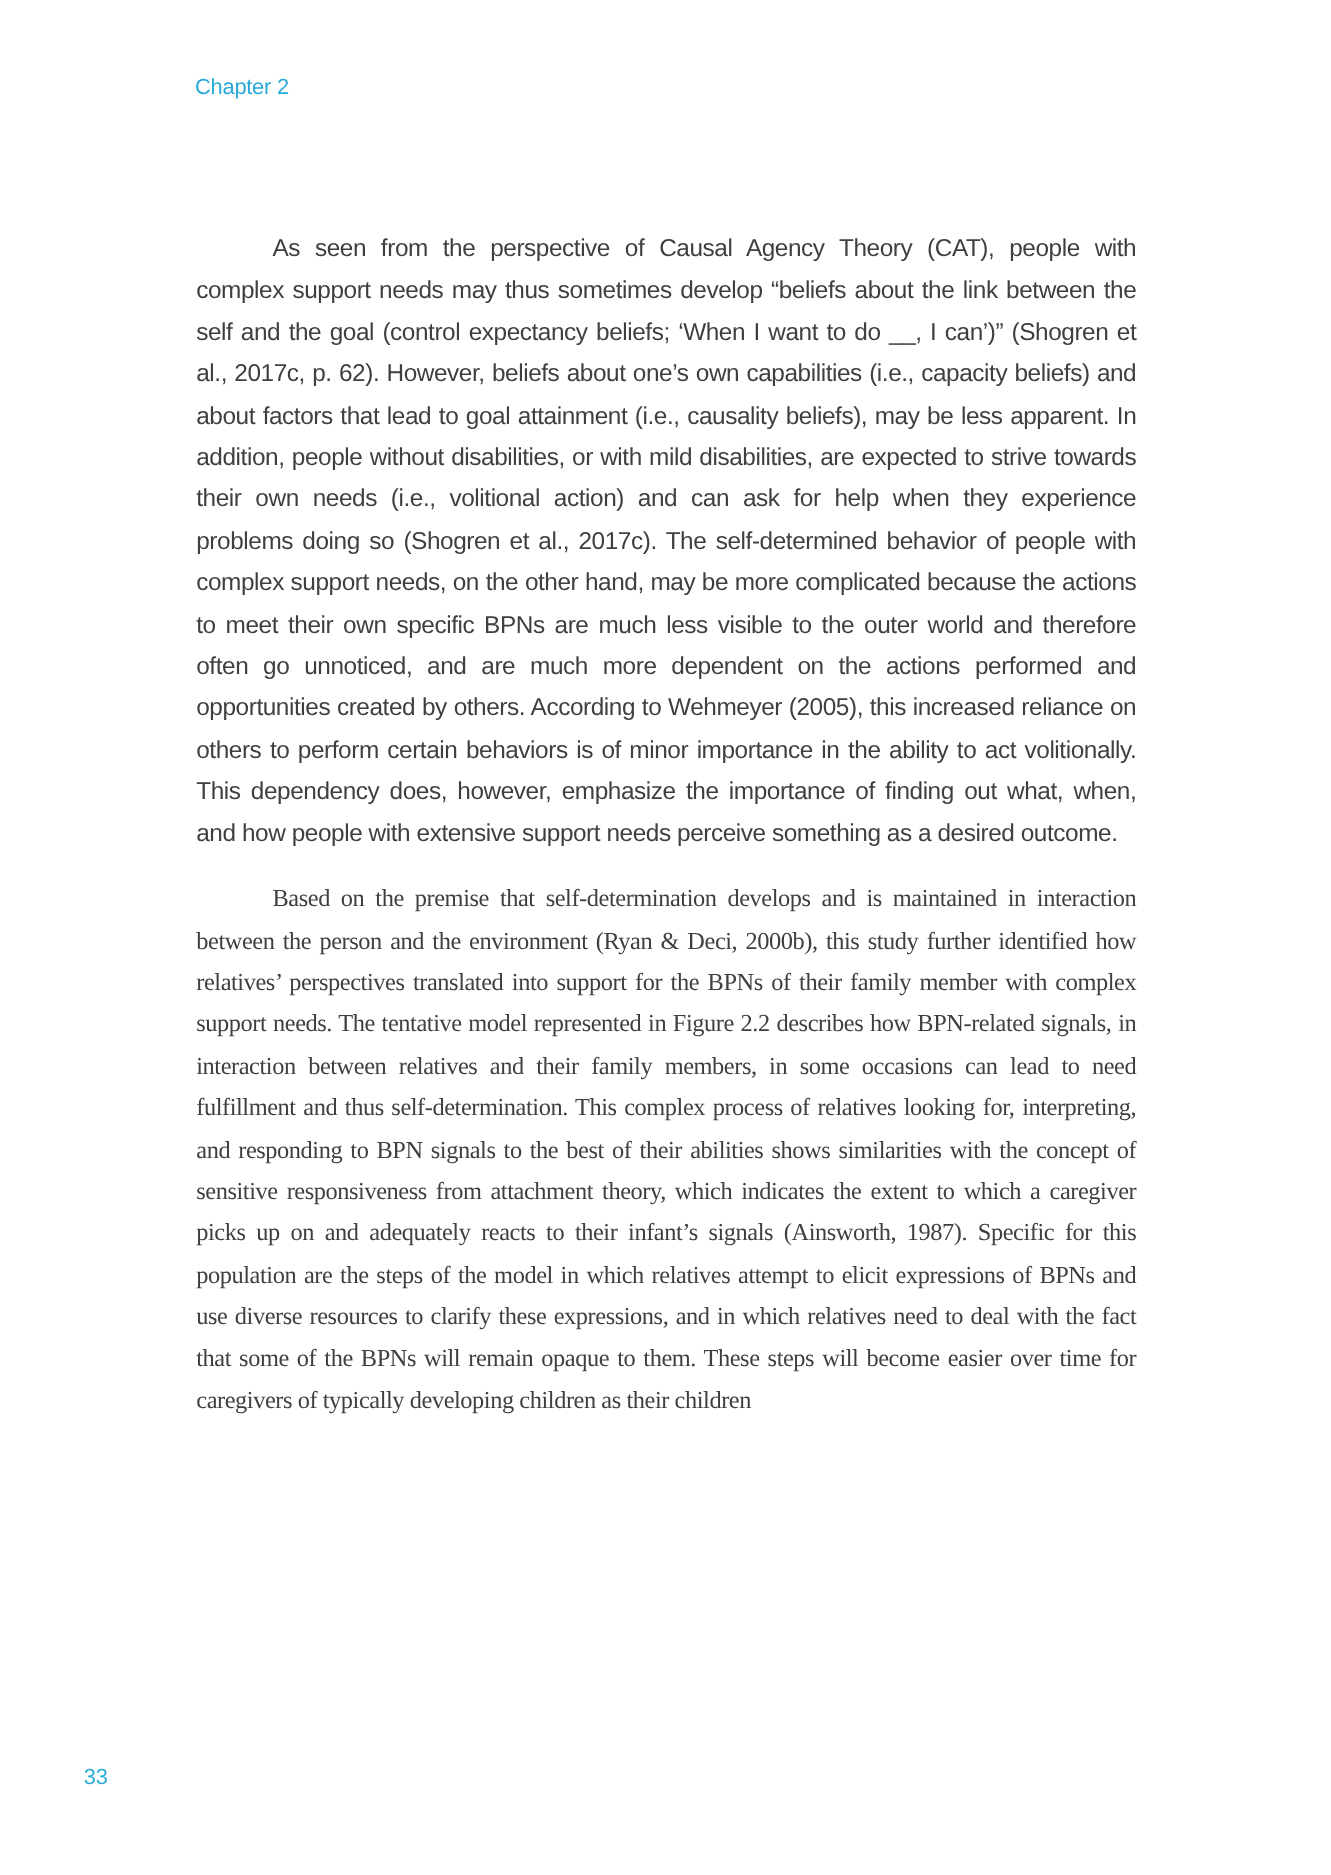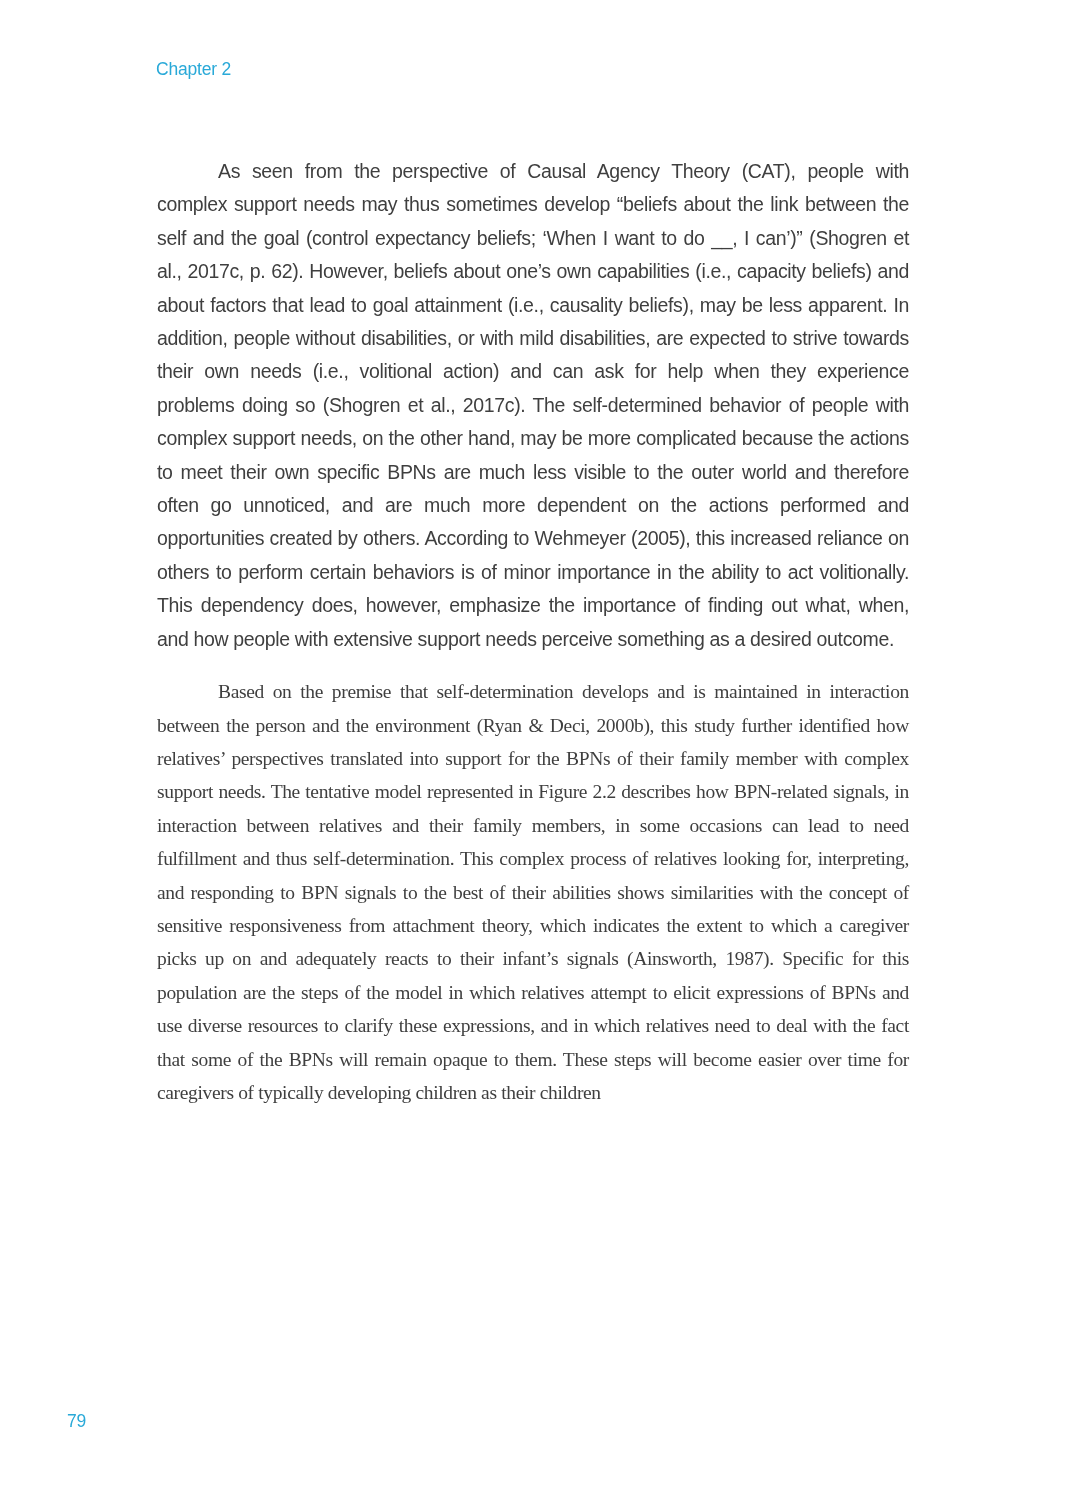--- a/index.html
+++ b/index.html
@@ -27,20 +27,21 @@
     left: 157px;
     width: 752px;
     color: #3f3f3f;
     font-size: 19.5px;
     line-height: 33.4px;
     letter-spacing: -0.35px;
     text-align: justify;
   }
   .body-text p {
     text-indent: 61px;
+    margin-top: 28px;
   }
   .body-text p + p {
     margin-top: 19px;
     font-family: Liberation Serif, serif;
   }
   .page-number {
     position: absolute;
     top: 1411px;
     left: 67px;
     font-size: 17.5px;
@@ -56,16 +57,16 @@
   <header>
     <span class="chapter-label">Chapter 2</span>
   </header>
 
   <main class="body-text" style="color: rgb(63, 63, 63);">
     <p>As seen from the perspective of Causal Agency Theory (CAT), people with complex support needs may thus sometimes develop “beliefs about the link between the self and the goal (control expectancy beliefs; ‘When I want to do __, I can’)” (Shogren et al., 2017c, p. 62). However, beliefs about one’s own capabilities (i.e., capacity beliefs) and about factors that lead to goal attainment (i.e., causality beliefs), may be less apparent. In addition, people without disabilities, or with mild disabilities, are expected to strive towards their own needs (i.e., volitional action) and can ask for help when they experience problems doing so (Shogren et al., 2017c). The self-determined behavior of people with complex support needs, on the other hand, may be more complicated because the actions to meet their own specific BPNs are much less visible to the outer world and therefore often go unnoticed, and are much more dependent on the actions performed and opportunities created by others. According to Wehmeyer (2005), this increased reliance on others to perform certain behaviors is of minor importance in the ability to act volitionally. This dependency does, however, emphasize the importance of finding out what, when, and how people with extensive support needs perceive something as a desired outcome.</p>
     <p>Based on the premise that self-determination develops and is maintained in interaction between the person and the environment (Ryan &amp; Deci, 2000b), this study further identified how relatives’ perspectives translated into support for the BPNs of their family member with complex support needs. The tentative model represented in Figure 2.2 describes how BPN-related signals, in interaction between relatives and their family members, in some occasions can lead to need fulfillment and thus self-determination. This complex process of relatives looking for, interpreting, and responding to BPN signals to the best of their abilities shows similarities with the concept of sensitive responsiveness from attachment theory, which indicates the extent to which a caregiver picks up on and adequately reacts to their infant’s signals (Ainsworth, 1987). Specific for this population are the steps of the model in which relatives attempt to elicit expressions of BPNs and use diverse resources to clarify these expressions, and in which relatives need to deal with the fact that some of the BPNs will remain opaque to them. These steps will become easier over time for caregivers of typically developing children as their children</p>
   </main>
 
   <footer>
-    <span class="page-number">79</span>
+    <span class="page-number">33</span>
   </footer>
 
 </div>
 
 </body></html>

